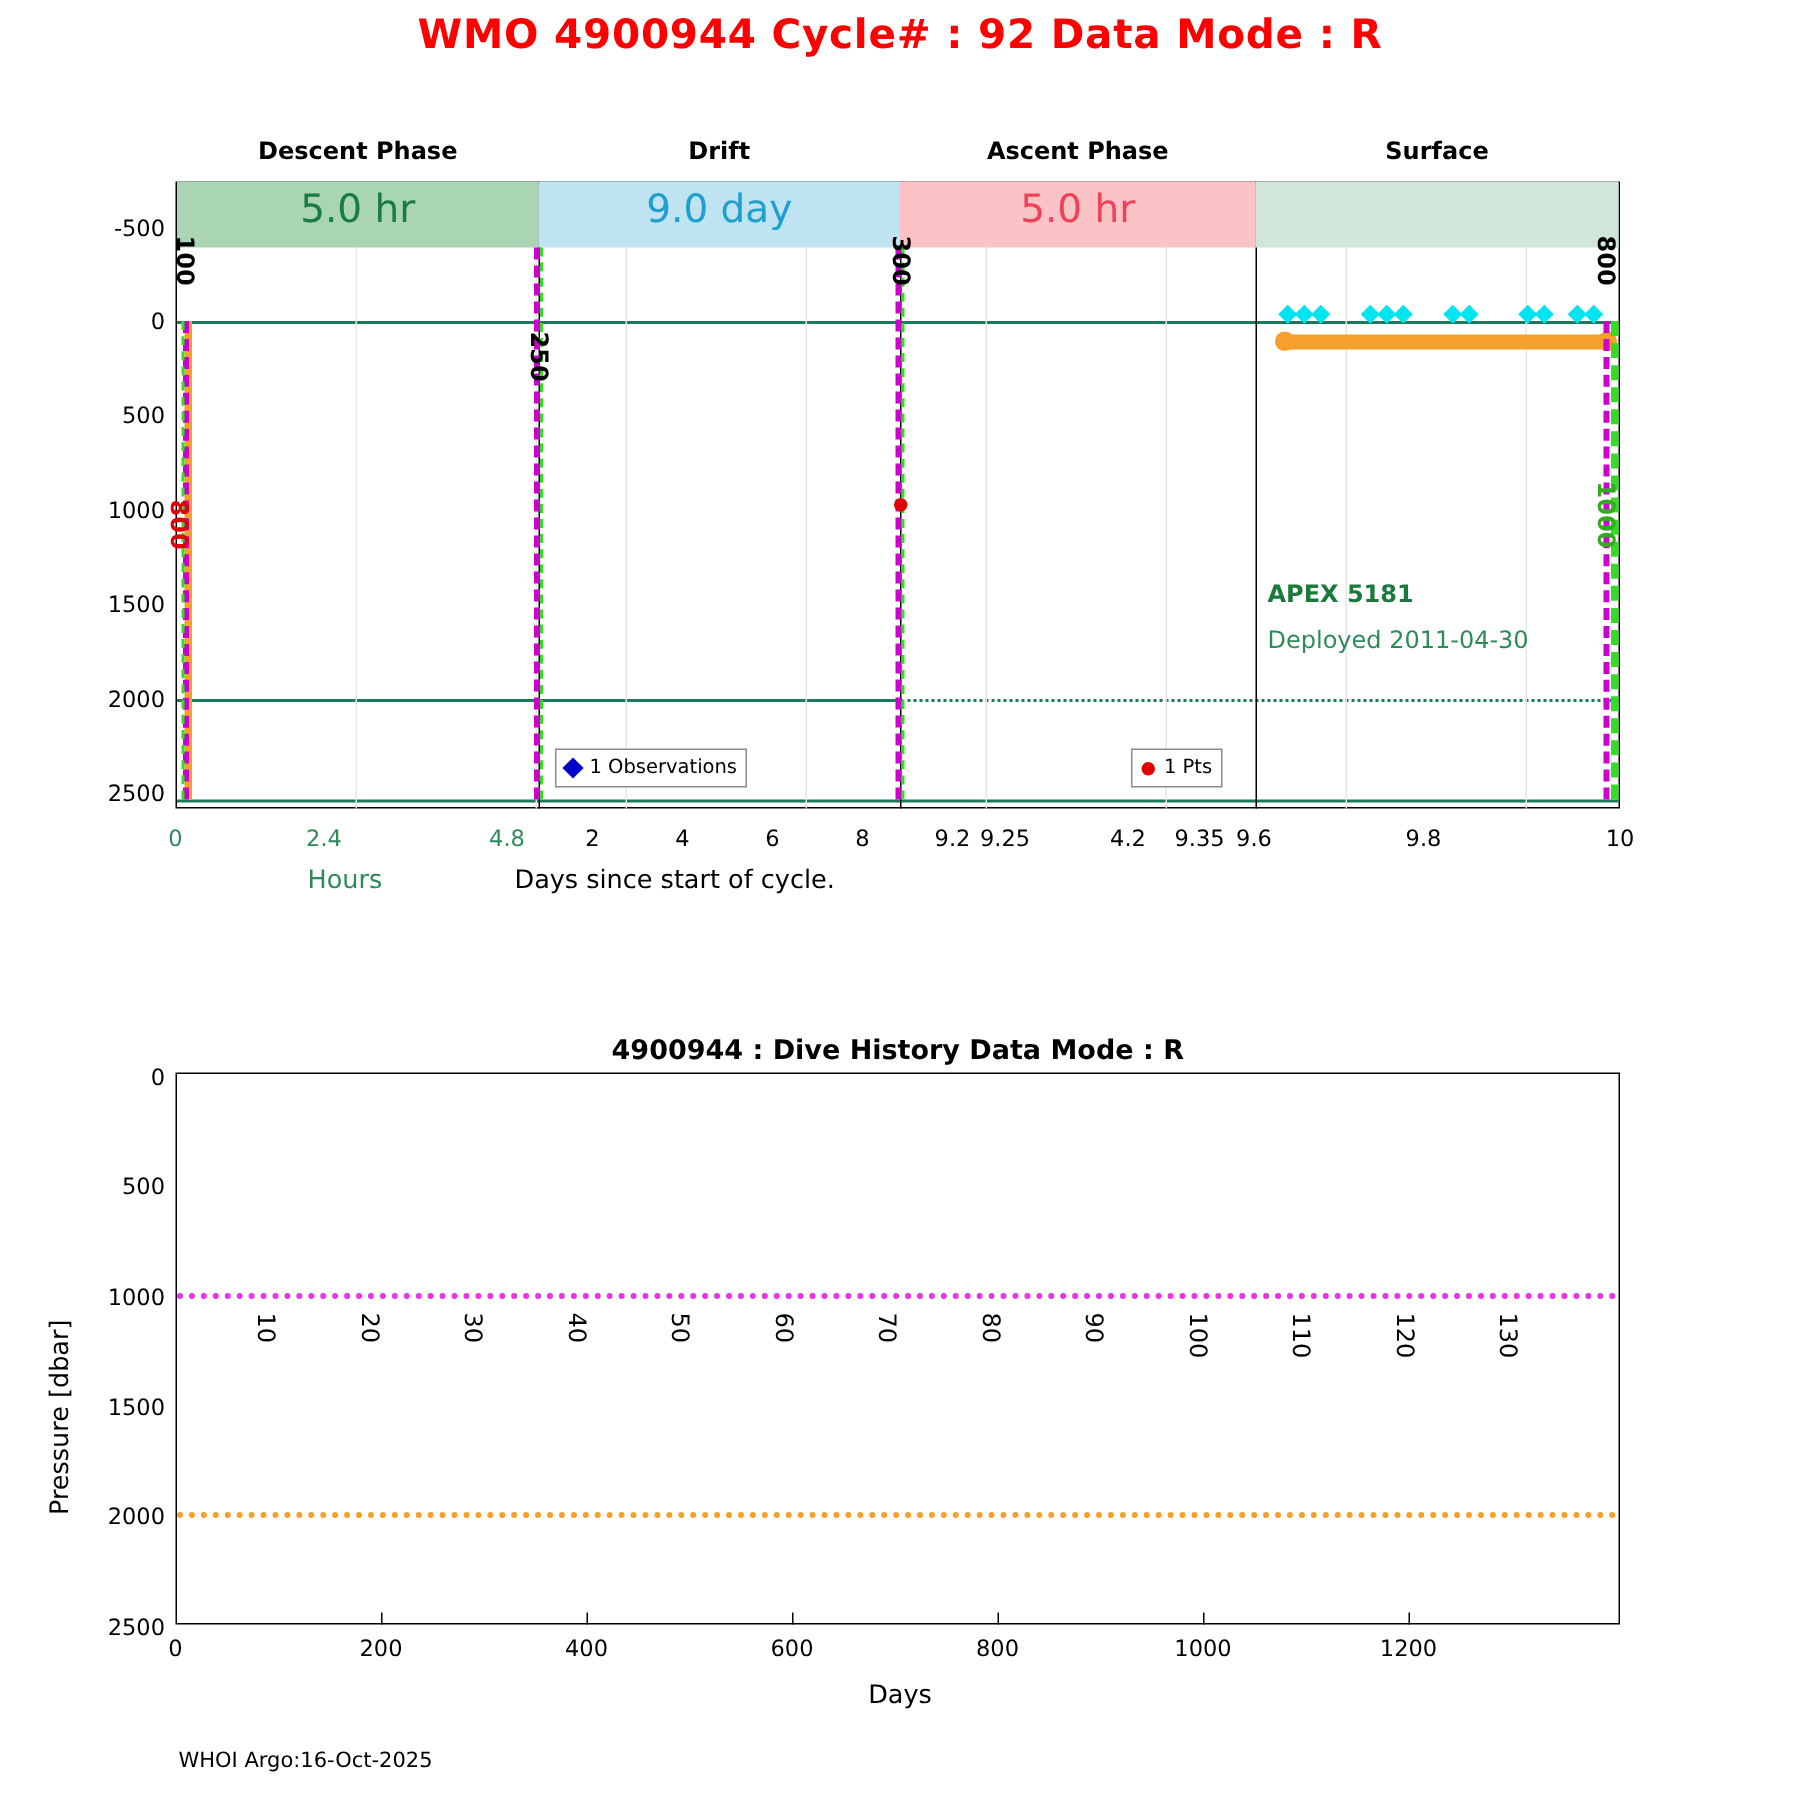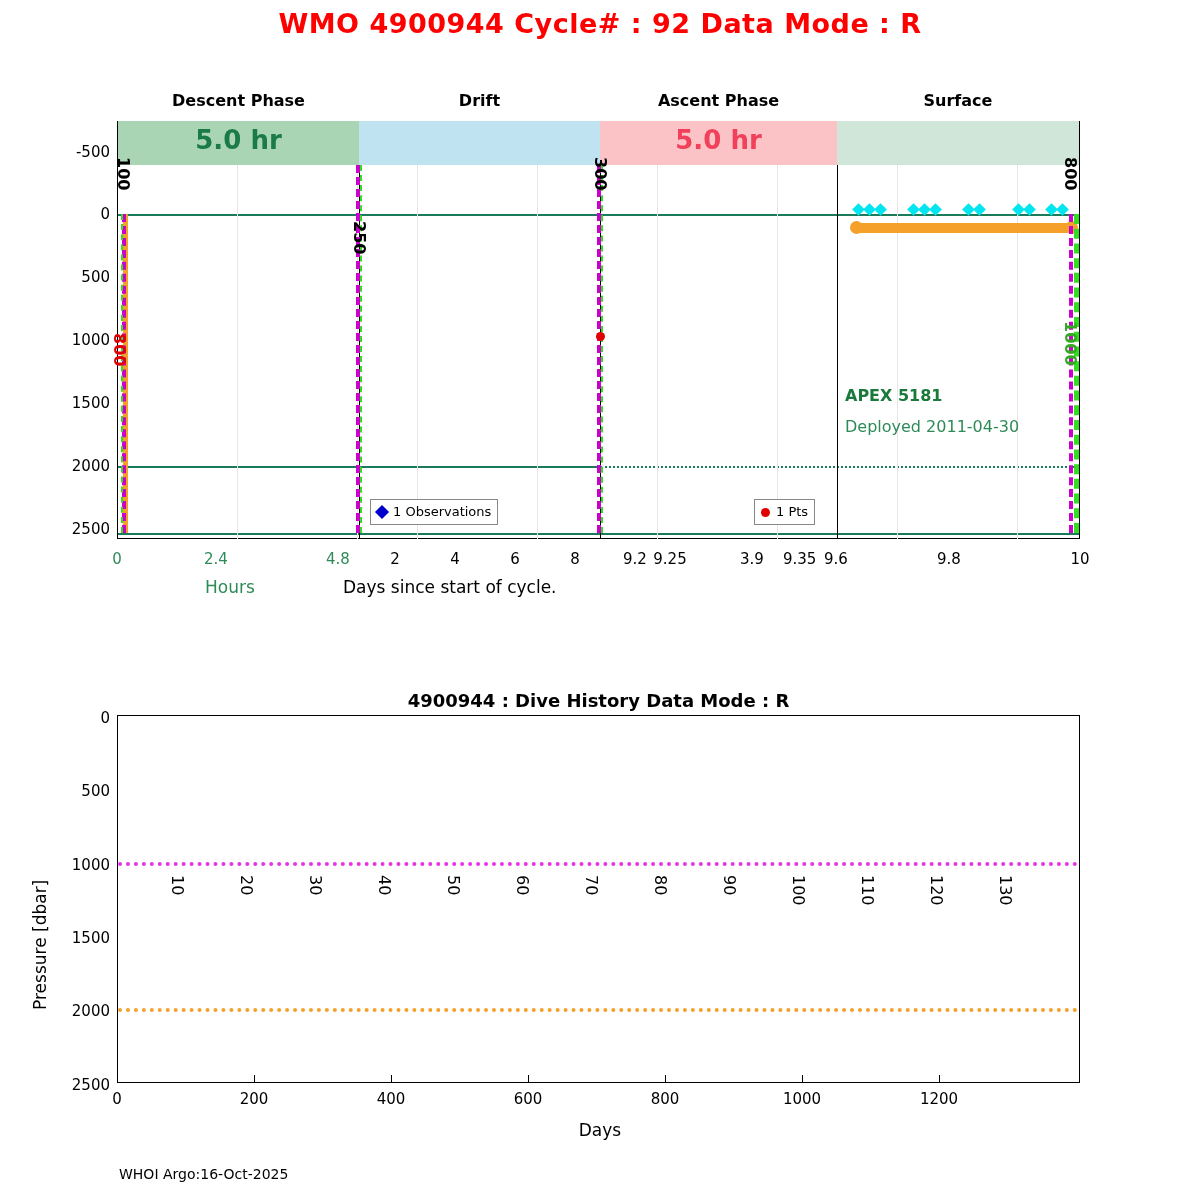--- a/index.html
+++ b/index.html
@@ -6,21 +6,21 @@
   body{width:1200px;height:1200px;background:#ffffff;font-family:"DejaVu Sans",sans-serif;position:relative;overflow:hidden;}
   .abs{position:absolute;}
   
   #main-title{left:0;top:8px;width:1200px;text-align:center;color:#ff0000;font-size:27px;font-weight:bold;letter-spacing:0.5px;}
   
   #top-plot{left:117px;top:121px;width:963px;height:418px;}
   .plot-border{position:absolute;left:0;top:0;width:100%;height:100%;border:1px solid #000000;box-sizing:border-box;}
   
   .phase-band{position:absolute;top:0;height:44px;}
   .phase-label{position:absolute;top:-30px;text-align:center;font-size:16px;font-weight:bold;color:#000;}
-  .phase-value{position:absolute;top:4px;text-align:center;font-size:26px;font-weight:bold;}
+  .phase-value{position:absolute;top:4px;text-align:center;font-size:26px;font-weight:normal;}
   
   .vlab{position:absolute;font-size:16px;font-weight:bold;transform-origin:0 0;transform:rotate(90deg);white-space:nowrap;}
   
   .legend-box{position:absolute;background:#ffffff;border:1px solid #888;font-size:13px;padding:3px 6px;}
   .legend-row{display:flex;align-items:center;gap:6px;line-height:18px;white-space:nowrap;}
   .mk{display:inline-block;}
   .mk-diamond{width:10px;height:10px;transform:rotate(45deg);}
   .mk-dot{width:9px;height:9px;border-radius:50%;}
   
   .annot{position:absolute;font-size:16px;white-space:nowrap;}
@@ -62,20 +62,21 @@
   <div class="phase-band" style="left:242px;width:241px;background:#bfe3f0;"></div>
   <div class="phase-band" style="left:483px;width:237px;background:#fcc3c6;"></div>
   <div class="phase-band" style="left:720px;width:242px;background:#cfe6d8;"></div>
 
   <div class="phase-label" style="left:1px;width:241px;">Descent Phase</div>
   <div class="phase-label" style="left:242px;width:241px;">Drift</div>
   <div class="phase-label" style="left:483px;width:237px;">Ascent Phase</div>
   <div class="phase-label" style="left:720px;width:242px;">Surface</div>
 
   <div class="phase-value" style="left:1px;width:241px;color:#1a7a4a;">5.0 hr</div>
+  <div class="phase-value" style="left:242px;width:241px;color:#1f9fd0;">9.0 day</div>
   <div class="phase-value" style="left:483px;width:237px;color:#f0405a;">5.0 hr</div>
 
   <div class="abs" style="left:6px;top:93px;width:5px;height:319px;background:#f5a02a;"></div>
   <div class="abs" style="left:5px;top:93px;width:0;height:319px;border-left:4px dashed #cc00cc;"></div>
   <div class="abs" style="left:4px;top:93px;width:0;height:319px;border-left:2px dashed #33dd22;"></div>
 
   <div class="abs" style="left:239px;top:44px;width:0;height:368px;border-left:4px dashed #cc00cc;"></div>
   <div class="abs" style="left:243px;top:44px;width:0;height:368px;border-left:2px dashed #33dd22;"></div>
 
   <div class="abs" style="left:480px;top:44px;width:0;height:368px;border-left:4px dashed #cc00cc;"></div>
@@ -138,21 +139,21 @@
 
 <div class="abs" style="left:93px;top:550px;width:48px;text-align:center;font-size:15px;color:#2e8b57;">0</div>
 <div class="abs" style="left:192px;top:550px;width:48px;text-align:center;font-size:15px;color:#2e8b57;">2.4</div>
 <div class="abs" style="left:314px;top:550px;width:48px;text-align:center;font-size:15px;color:#2e8b57;">4.8</div>
 <div class="abs" style="left:371px;top:550px;width:48px;text-align:center;font-size:15px;">2</div>
 <div class="abs" style="left:431px;top:550px;width:48px;text-align:center;font-size:15px;">4</div>
 <div class="abs" style="left:491px;top:550px;width:48px;text-align:center;font-size:15px;">6</div>
 <div class="abs" style="left:551px;top:550px;width:48px;text-align:center;font-size:15px;">8</div>
 <div class="abs" style="left:611px;top:550px;width:48px;text-align:center;font-size:15px;">9.2</div>
 <div class="abs" style="left:644px;top:550px;width:52px;text-align:center;font-size:15px;">9.25</div>
-<div class="abs" style="left:728px;top:550px;width:48px;text-align:center;font-size:15px;">3.9</div>
+<div class="abs" style="left:728px;top:550px;width:48px;text-align:center;font-size:15px;">4.2</div>
 <div class="abs" style="left:783px;top:550px;width:52px;text-align:left;font-size:15px;">9.35</div>
 <div class="abs" style="left:812px;top:550px;width:48px;text-align:center;font-size:15px;">9.6</div>
 <div class="abs" style="left:925px;top:550px;width:48px;text-align:center;font-size:15px;">9.8</div>
 <div class="abs" style="left:1056px;top:550px;width:48px;text-align:center;font-size:15px;">10</div>
 
 <div class="abs axcap" style="left:205px;top:577px;color:#2e8b57;">Hours</div>
 <div class="abs axcap" style="left:343px;top:577px;color:#000;">Days since start of cycle.</div>
 
 <div id="bot-title">4900944 : Dive History       Data Mode : R</div>
 

